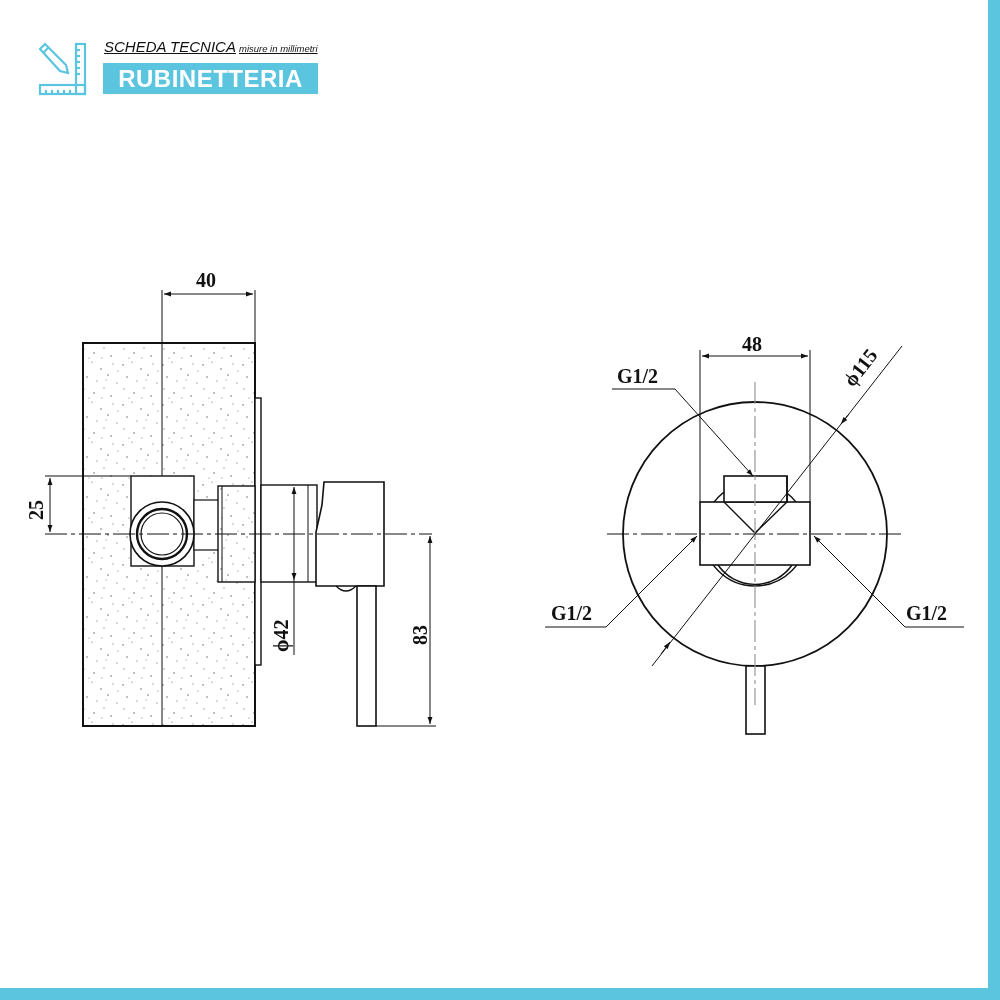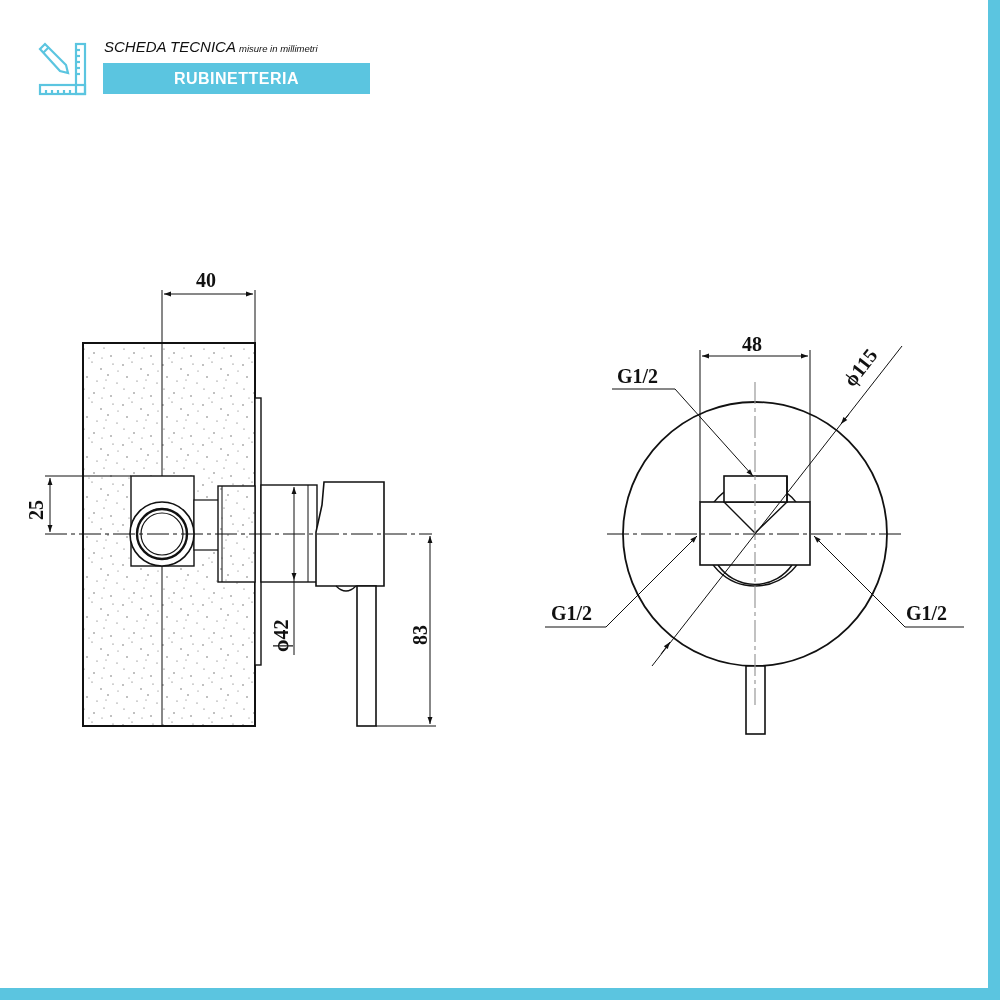--- a/index.html
+++ b/index.html
@@ -1,24 +1,24 @@
 <!DOCTYPE html>
 <html><head>
   <meta charset="utf-8">
   <style>
     html, body { margin:0; padding:0; background:#ffffff; }
     body { width:1000px; height:1000px; position:relative; overflow:hidden; font-family:"Liberation Sans", sans-serif; }
     .border-right { position:absolute; left:988px; top:0; width:12px; height:1000px; background:#5bc5e0; }
     .border-bottom { position:absolute; left:0; top:988px; width:1000px; height:12px; background:#5bc5e0; }
     .header { position:absolute; left:36px; top:38px; width:340px; height:60px; }
     .logo { position:absolute; left:0; top:2px; width:56px; height:56px; }
-    .title-line { position:absolute; left:68px; top:0; white-space:nowrap; color:#111; }
+    .title-line { position:absolute; left:68px; top:0; white-space:nowrap; color:#111;text-decoration:underline; }
     .title-main { font-style:italic; font-size:15px; }
     .title-sub { font-style:italic; font-size:9.5px; margin-left:3px; }
-    .banner { position:absolute; left:67px; top:25px; width:267px; height:31px; background:#5bc5e0; color:#fff; font-weight:bold; font-size:16px; line-height:31px; text-align:center; letter-spacing:0.5px; }
+    .banner { position:absolute; left:67px; top:25px; width:215px; height:31px; background:#5bc5e0; color:#fff; font-weight:bold; font-size:24px; line-height:31px; text-align:center; letter-spacing:0.5px; }
     svg.drawing { position:absolute; left:0; top:0; }
     .dim { font-family:"Liberation Serif", serif; font-weight:bold; font-size:20px; fill:#111; }
   </style>
 </head>
 <body>
 
 <div class="border-right"></div>
 <div class="border-bottom"></div>
 
 <div class="header">

